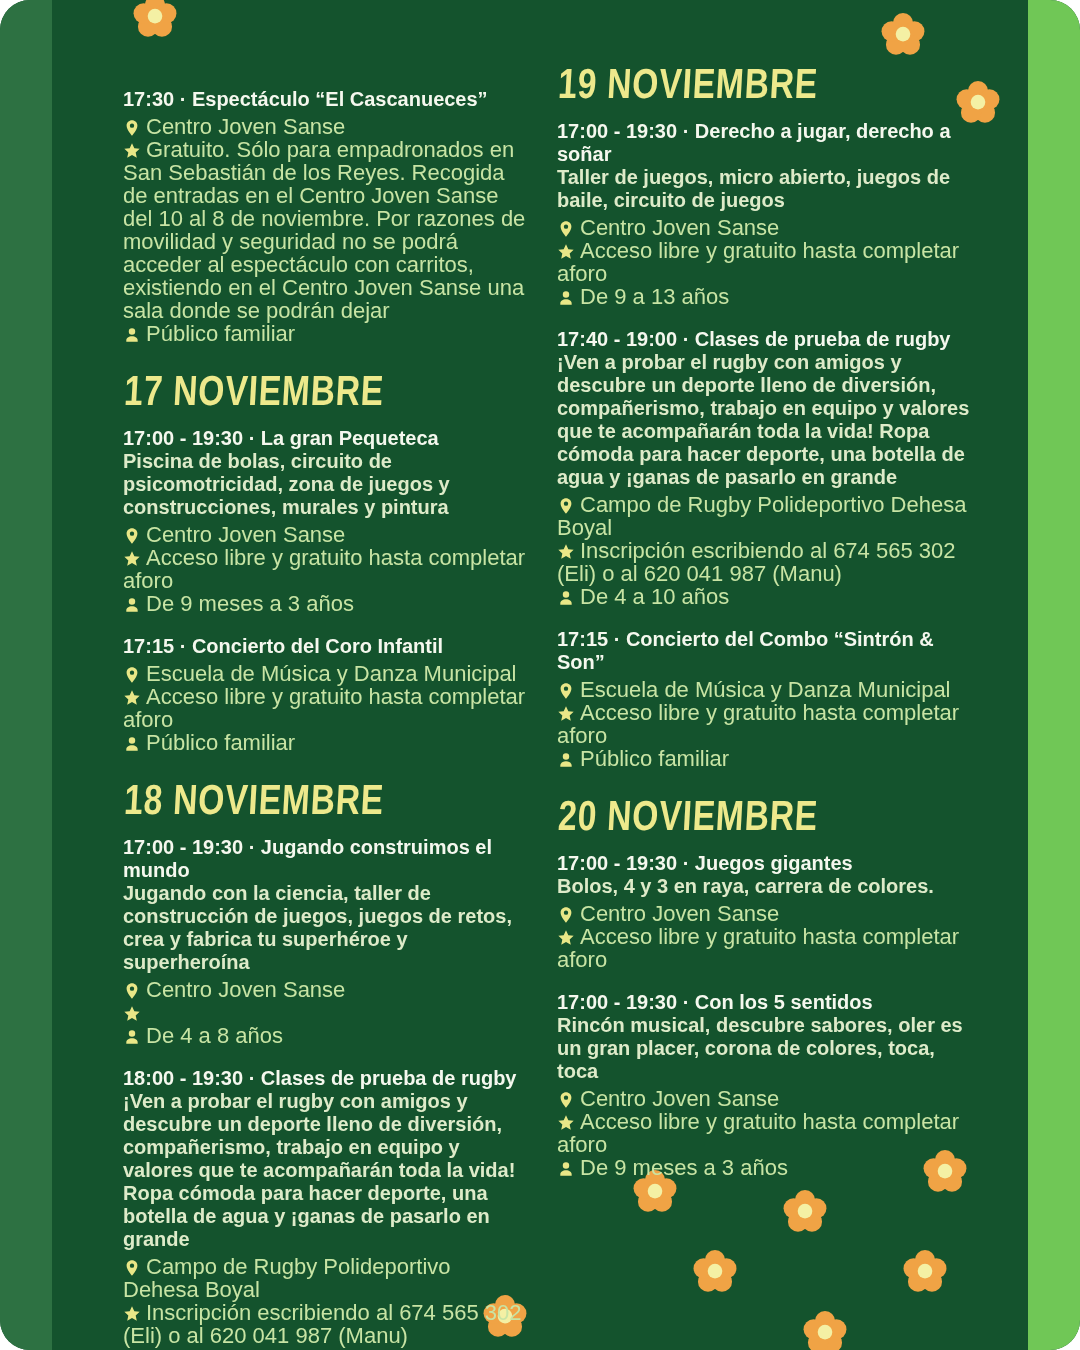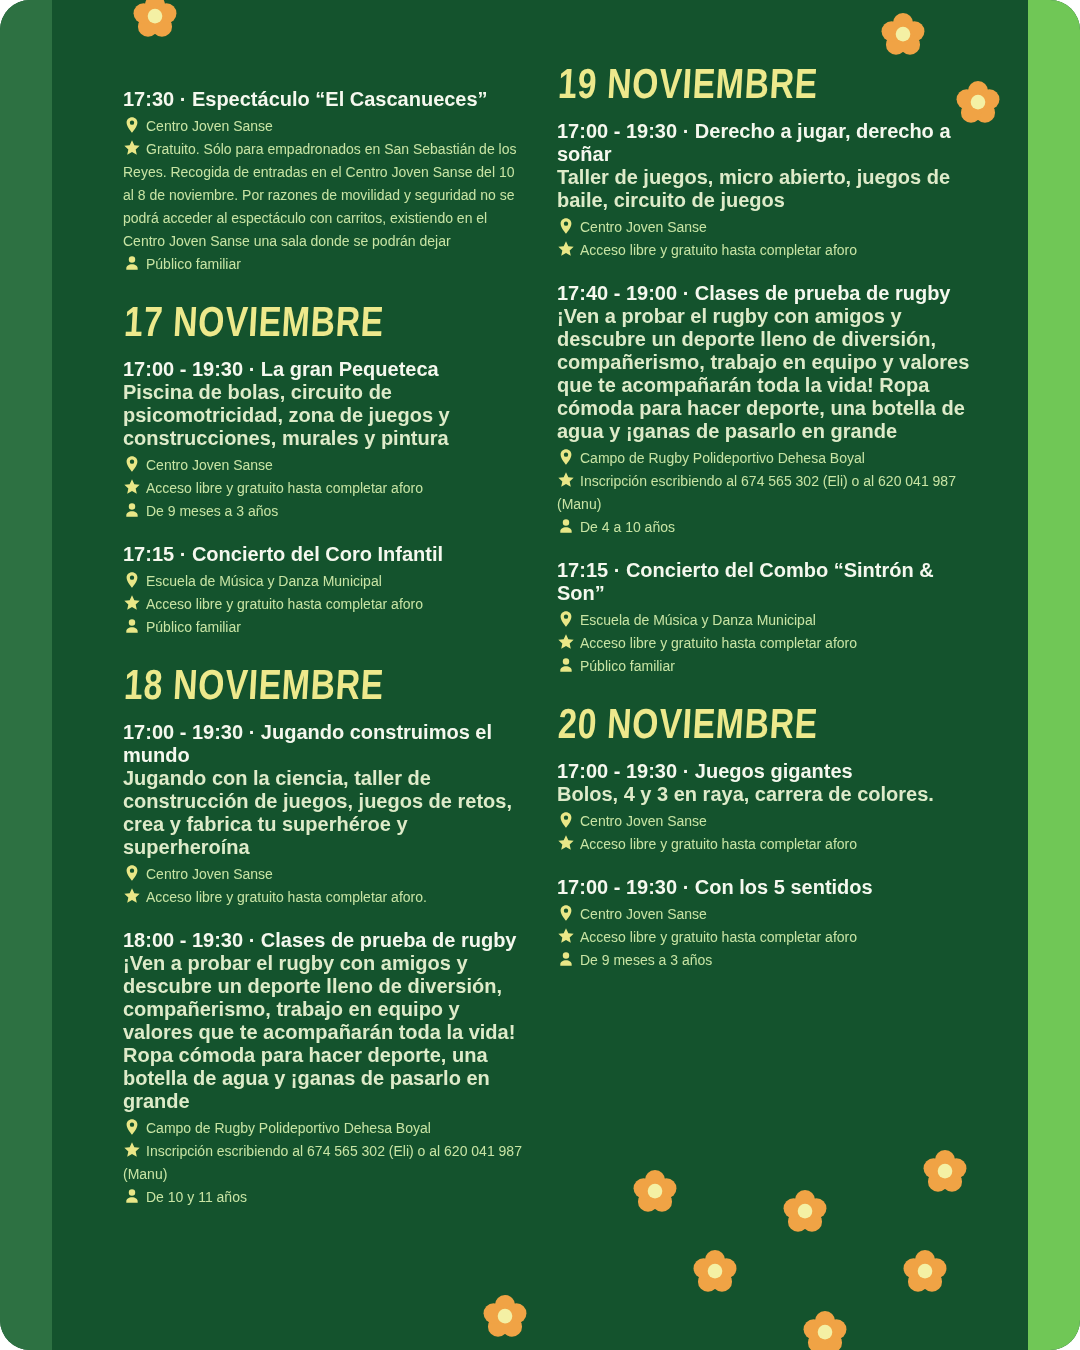--- a/index.html
+++ b/index.html
@@ -34,21 +34,21 @@
   }
 
   .event{margin:0 0 20px 0;}
   .etitle{
     margin:0;font-size:20px;line-height:23px;font-weight:bold;color:#F5F8EE;
   }
   .edesc{
     margin:0;font-size:20px;line-height:23px;font-weight:bold;color:#DEEBC9;
   }
   .meta{
-    font-size:14px;line-height:23px;color:#C8E4A4;
+    font-size:22px;line-height:23px;color:#C8E4A4;
   }
   .meta-first{margin-top:4px;}
   .meta .icon{
     display:inline-block;width:18px;height:18px;margin-right:5px;
     vertical-align:-3px;
   }
   .meta .icon svg{display:block;width:18px;height:18px;fill:#E9E787;}
 </style>
 </head>
 <body>
@@ -227,21 +227,26 @@
       <h3 class="etitle">17:00 - 19:30 · Jugando construimos el mundo</h3>
       <p class="edesc">Jugando con la ciencia, taller de construcción de juegos, juegos de retos, crea y fabrica tu superhéroe y superheroína</p>
       <div class="meta meta-first">
         <span class="icon"><svg viewBox="0 0 24 24">
               <path d="M12 1.8C8 1.8 4.8 5 4.8 9c0 5.3 7.2 13.2 7.2 13.2S19.2 14.3 19.2 9c0-4-3.2-7.2-7.2-7.2zm0 10a2.9 2.9 0 1 1 0-5.8 2.9 2.9 0 0 1 0 5.8z"></path>
             </svg></span><span class="mtext">Centro Joven Sanse</span>
       </div>
       <div class="meta">
         <span class="icon"><svg viewBox="0 0 24 24">
               <path d="M12 1.6l3.1 6.7 7.1.8-5.3 4.8 1.5 7L12 17.4l-6.4 3.5 1.5-7L1.8 9.1l7.1-.8z"></path>
-            </svg></span><span class="mtext">Acceso libre y gratuito hasta completar aforo.</span>
+            </svg></span>
+      </div>
+      <div class="meta">
+        <span class="icon"><svg viewBox="0 0 24 24">
+              <path d="M12 11.6a4.3 4.3 0 1 0 0-8.6 4.3 4.3 0 0 0 0 8.6zm0 2.2c-4.3 0-7.6 2.3-7.6 5.7v1.5h15.2v-1.5c0-3.4-3.3-5.7-7.6-5.7z"></path>
+            </svg></span><span class="mtext">De 4 a 8 años</span>
       </div>
     </article>
 
     <article class="event">
       <h3 class="etitle">18:00 - 19:30 · Clases de prueba de rugby</h3>
       <p class="edesc">¡Ven a probar el rugby con amigos y descubre un deporte lleno de diversión, compañerismo, trabajo en equipo y valores que te acompañarán toda la vida! Ropa cómoda para hacer deporte, una botella de agua y ¡ganas de pasarlo en grande</p>
       <div class="meta meta-first">
         <span class="icon"><svg viewBox="0 0 24 24">
               <path d="M12 1.8C8 1.8 4.8 5 4.8 9c0 5.3 7.2 13.2 7.2 13.2S19.2 14.3 19.2 9c0-4-3.2-7.2-7.2-7.2zm0 10a2.9 2.9 0 1 1 0-5.8 2.9 2.9 0 0 1 0 5.8z"></path>
             </svg></span><span class="mtext">Campo de Rugby Polideportivo Dehesa Boyal</span>
@@ -267,20 +272,25 @@
       <div class="meta meta-first">
         <span class="icon"><svg viewBox="0 0 24 24">
               <path d="M12 1.8C8 1.8 4.8 5 4.8 9c0 5.3 7.2 13.2 7.2 13.2S19.2 14.3 19.2 9c0-4-3.2-7.2-7.2-7.2zm0 10a2.9 2.9 0 1 1 0-5.8 2.9 2.9 0 0 1 0 5.8z"></path>
             </svg></span><span class="mtext">Centro Joven Sanse</span>
       </div>
       <div class="meta">
         <span class="icon"><svg viewBox="0 0 24 24">
               <path d="M12 1.6l3.1 6.7 7.1.8-5.3 4.8 1.5 7L12 17.4l-6.4 3.5 1.5-7L1.8 9.1l7.1-.8z"></path>
             </svg></span><span class="mtext">Acceso libre y gratuito hasta completar aforo</span>
       </div>
+      <div class="meta">
+        <span class="icon"><svg viewBox="0 0 24 24">
+              <path d="M12 11.6a4.3 4.3 0 1 0 0-8.6 4.3 4.3 0 0 0 0 8.6zm0 2.2c-4.3 0-7.6 2.3-7.6 5.7v1.5h15.2v-1.5c0-3.4-3.3-5.7-7.6-5.7z"></path>
+            </svg></span><span class="mtext">De 9 a 13 años</span>
+      </div>
     </article>
 
     <article class="event">
       <h3 class="etitle">17:40 - 19:00 · Clases de prueba de rugby</h3>
       <p class="edesc">¡Ven a probar el rugby con amigos y descubre un deporte lleno de diversión, compañerismo, trabajo en equipo y valores que te acompañarán toda la vida! Ropa cómoda para hacer deporte, una botella de agua y ¡ganas de pasarlo en grande</p>
       <div class="meta meta-first">
         <span class="icon"><svg viewBox="0 0 24 24">
               <path d="M12 1.8C8 1.8 4.8 5 4.8 9c0 5.3 7.2 13.2 7.2 13.2S19.2 14.3 19.2 9c0-4-3.2-7.2-7.2-7.2zm0 10a2.9 2.9 0 1 1 0-5.8 2.9 2.9 0 0 1 0 5.8z"></path>
             </svg></span><span class="mtext">Campo de Rugby Polideportivo Dehesa Boyal</span>
       </div>
@@ -328,20 +338,21 @@
       </div>
       <div class="meta">
         <span class="icon"><svg viewBox="0 0 24 24">
               <path d="M12 1.6l3.1 6.7 7.1.8-5.3 4.8 1.5 7L12 17.4l-6.4 3.5 1.5-7L1.8 9.1l7.1-.8z"></path>
             </svg></span><span class="mtext">Acceso libre y gratuito hasta completar aforo</span>
       </div>
     </article>
 
     <article class="event">
       <h3 class="etitle">17:00 - 19:30 · Con los 5 sentidos</h3>
+      <p class="edesc">Rincón musical, descubre sabores, oler es un gran placer, corona de colores, toca, toca</p>
       <div class="meta meta-first">
         <span class="icon"><svg viewBox="0 0 24 24">
               <path d="M12 1.8C8 1.8 4.8 5 4.8 9c0 5.3 7.2 13.2 7.2 13.2S19.2 14.3 19.2 9c0-4-3.2-7.2-7.2-7.2zm0 10a2.9 2.9 0 1 1 0-5.8 2.9 2.9 0 0 1 0 5.8z"></path>
             </svg></span><span class="mtext">Centro Joven Sanse</span>
       </div>
       <div class="meta">
         <span class="icon"><svg viewBox="0 0 24 24">
               <path d="M12 1.6l3.1 6.7 7.1.8-5.3 4.8 1.5 7L12 17.4l-6.4 3.5 1.5-7L1.8 9.1l7.1-.8z"></path>
             </svg></span><span class="mtext">Acceso libre y gratuito hasta completar aforo</span>
       </div>

